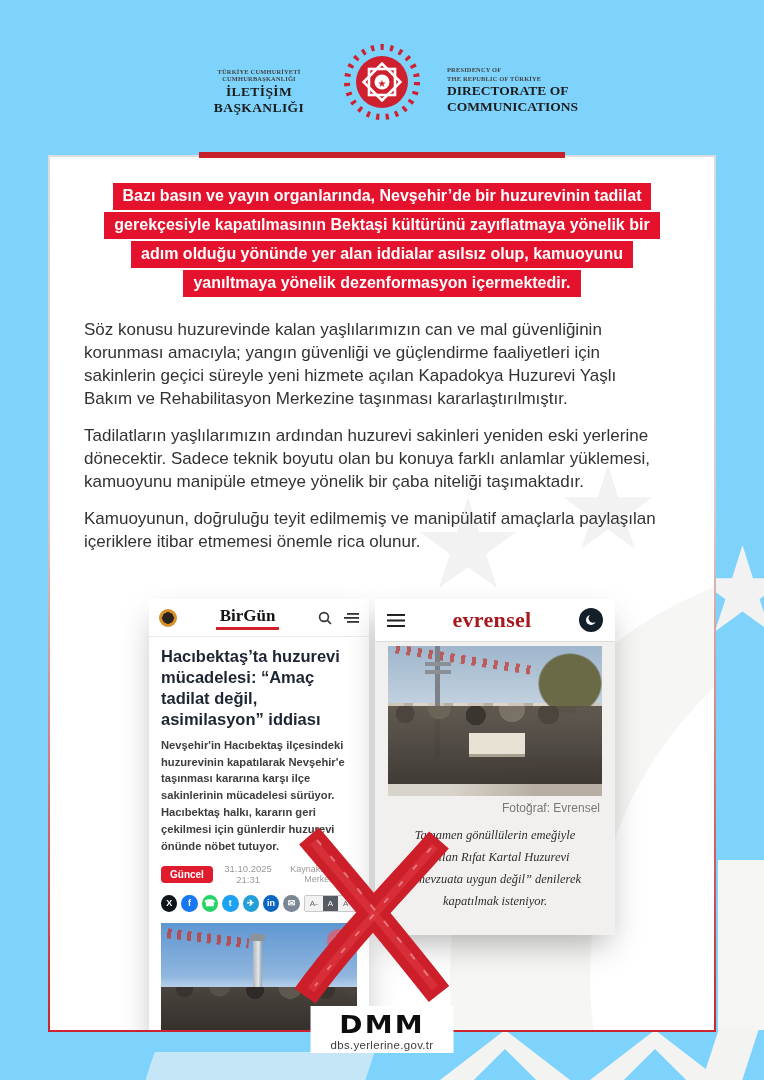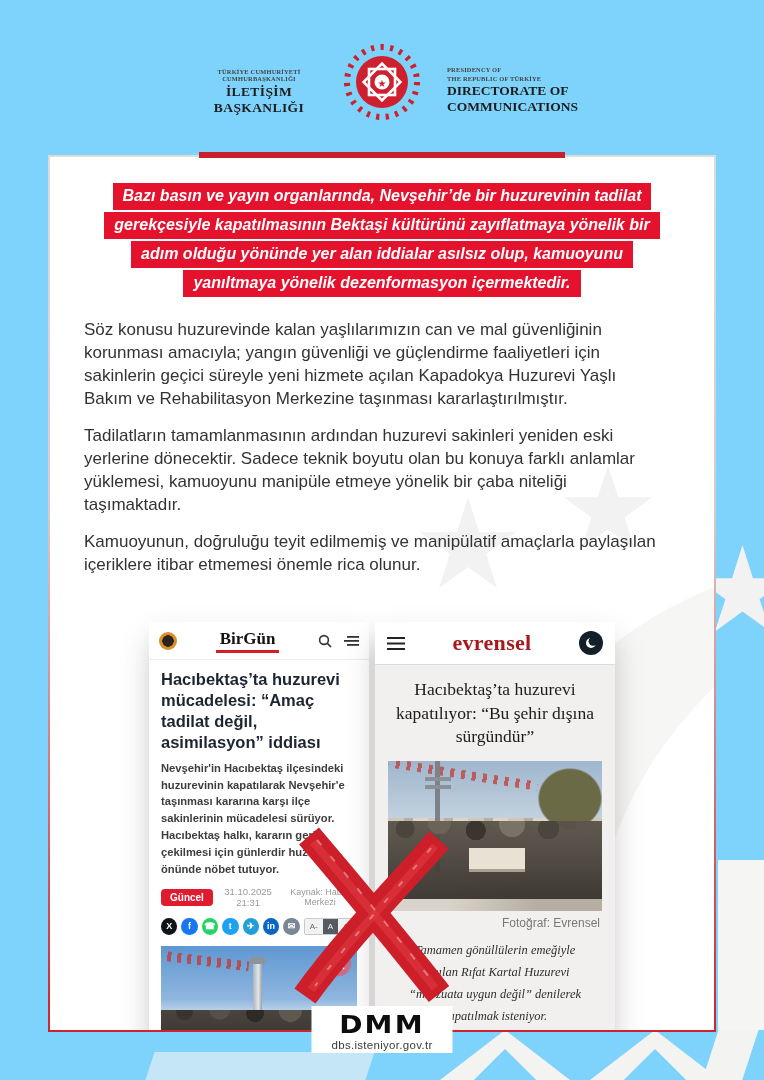--- a/index.html
+++ b/index.html
@@ -33,21 +33,21 @@
   
   .card-frame {
     position:absolute; left:48px; top:155px; width:668px; height:877px;
     background:linear-gradient(180deg,#dcdcdc 0%, #d9cbcb 40%, #cb2430 100%);
     padding:2px; z-index:1;
   }
   .card { position:relative; width:100%; height:100%; background:#fff; overflow:hidden; }
   .top-accent { position:absolute; left:199px; top:152px; width:366px; height:6px; background:#c8202b; z-index:3; }
 
   
-  .claim { position:relative; z-index:2; text-align:center; padding-top:25px;font-style:italic; }
+  .claim { position:relative; z-index:2; text-align:center; padding-top:25px; }
   .claim .line {
     display:inline-block; background:#e4122d; color:#fff; font-weight:bold;
     font-size:16px; padding:4px 10px 5px; margin:1px 0; white-space:nowrap;
   }
 
   
   .statement { position:relative; z-index:2; }
   .statement p { margin:14px 46px 0 34px; font-size:17px; line-height:23px; color:#333; }
   .statement p.first { margin-top:20px; }
 
@@ -179,21 +179,21 @@
 
       <div class="claim">
         <div><span class="line">Bazı basın ve yayın organlarında, Nevşehir’de bir huzurevinin tadilat</span></div>
         <div><span class="line">gerekçesiyle kapatılmasının Bektaşi kültürünü zayıflatmaya yönelik bir</span></div>
         <div><span class="line">adım olduğu yönünde yer alan iddialar asılsız olup, kamuoyunu</span></div>
         <div><span class="line">yanıltmaya yönelik dezenformasyon içermektedir.</span></div>
       </div>
 
       <div class="statement">
         <p class="first">Söz konusu huzurevinde kalan yaşlılarımızın can ve mal güvenliğinin korunması amacıyla; yangın güvenliği ve güçlendirme faaliyetleri için sakinlerin geçici süreyle yeni hizmete açılan Kapadokya Huzurevi Yaşlı Bakım ve Rehabilitasyon Merkezine taşınması kararlaştırılmıştır.</p>
-        <p>Tadilatların tamamlanmasının ardından huzurevi sakinleri yeniden eski yerlerine dönecektir. Sadece teknik boyutu olan bu konuya farklı anlamlar yüklemesi, kamuoyunu manipüle etmeye yönelik bir çaba niteliği taşımaktadır.</p>
+        <p>Tadilatların yaşlılarımızın ardından huzurevi sakinleri yeniden eski yerlerine dönecektir. Sadece teknik boyutu olan bu konuya farklı anlamlar yüklemesi, kamuoyunu manipüle etmeye yönelik bir çaba niteliği taşımaktadır.</p>
         <p>Kamuoyunun, doğruluğu teyit edilmemiş ve manipülatif amaçlarla paylaşılan içeriklere itibar etmemesi önemle rica olunur.</p>
       </div>
 
       <div class="news-row">
 
         <div class="mini-card birgun">
           <div class="bg-head">
             <span class="bg-badge"></span>
             <span class="bg-logo-wrap"><span class="bg-logo">BirGün</span></span>
             <span class="bg-ic" style="margin-right:6px;">
@@ -260,21 +260,20 @@
             </span>
             <span class="ev-logo">evrensel</span>
             <span class="ev-moon">
               <svg width="24" height="24" viewBox="0 0 24 24">
                   <circle cx="12" cy="12" r="12" fill="#141f29"></circle>
                   <circle cx="12" cy="12" r="5" fill="#ffffff"></circle>
                   <circle cx="14.2" cy="10.2" r="4.6" fill="#141f29"></circle>
                 </svg>
             </span>
           </div>
-          <div class="ev-headline">Hacıbektaş’ta huzurevi kapatılıyor: “Bu şehir dışına sürgündür”</div>
           <div class="ev-photo">
             <div class="ev-sky"></div>
             <div class="ev-town"></div>
             <div class="ev-tree"></div>
             <div class="ev-garland"></div>
             <div class="ev-pole"></div>
             <div class="ev-ground"></div>
             <div class="ev-crowd"></div>
             <div class="ev-table"></div>
           </div>
@@ -294,16 +293,16 @@
       <path d="M148,22 C106,70 56,120 14,178" stroke="#cc1f2a" stroke-width="26" fill="none" stroke-linecap="butt"></path>
       <path d="M22,24 C54,62 102,118 144,170" stroke="#e23a44" stroke-width="8" fill="none" opacity="0.55"></path>
       <path d="M144,28 C104,74 58,122 20,172" stroke="#e23a44" stroke-width="8" fill="none" opacity="0.55"></path>
       <path d="M26,22 C58,60 104,116 142,164" stroke="#ffffff" stroke-width="2" fill="none" opacity="0.35" stroke-dasharray="7 14"></path>
       <path d="M140,30 C102,76 60,120 24,168" stroke="#ffffff" stroke-width="2" fill="none" opacity="0.35" stroke-dasharray="6 16"></path>
     </svg>
   </div>
 
   <div class="dmm-badge">
     <div class="dmm-logo">DMM</div>
-    <div class="dmm-url">dbs.isteniyor.gov.tr</div>
+    <div class="dmm-url">dbs.yerlerine.gov.tr</div>
   </div>
 
 </div>
 
 </body></html>

